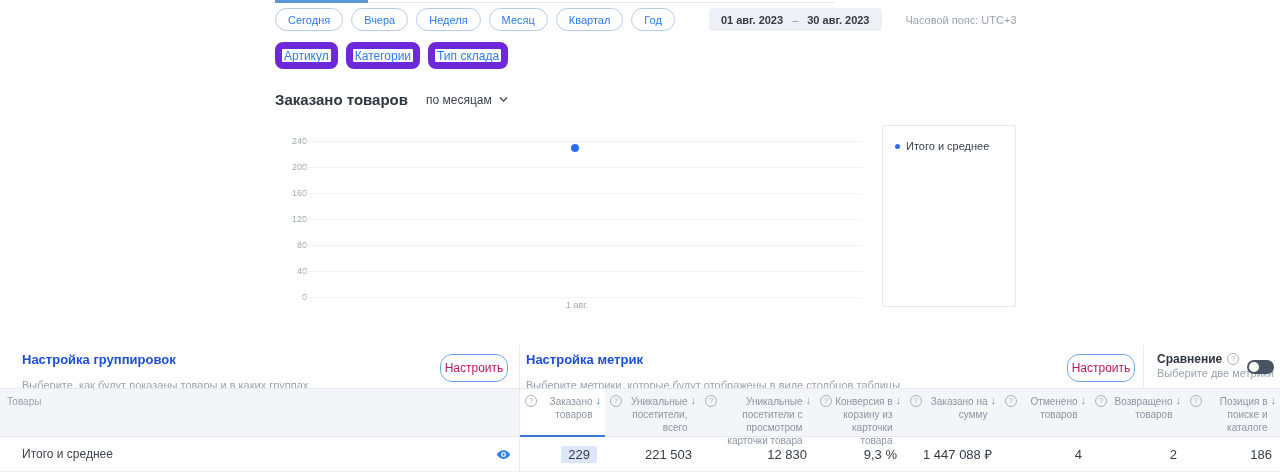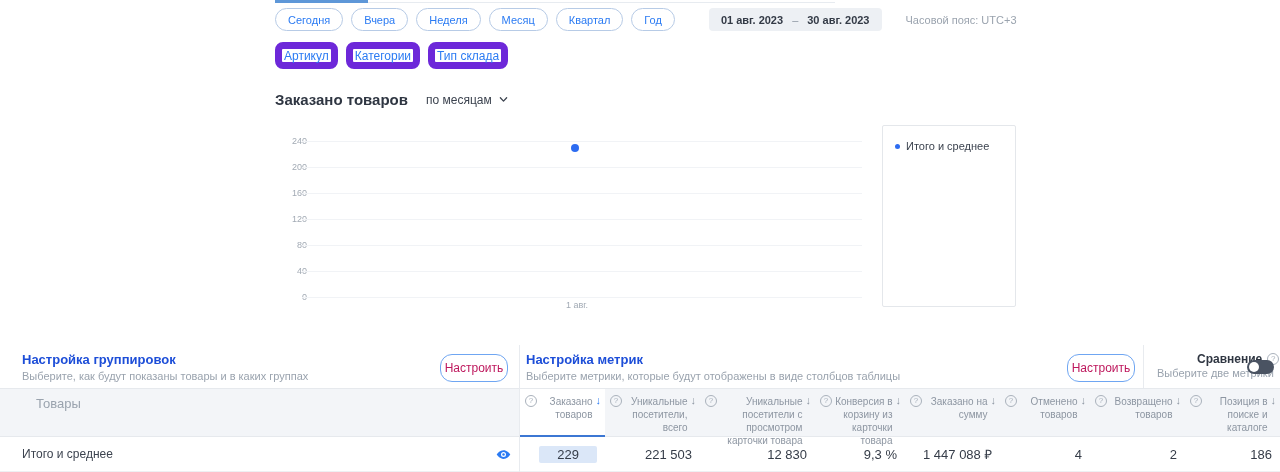--- a/index.html
+++ b/index.html
@@ -48,53 +48,53 @@
 
   
   .legend { position:absolute; left:882px; top:125px; width:134px; height:182px; background:#fff; border:1px solid #e4e7eb; border-radius:2px; padding:14px 12px; }
   .legend-item { display:flex; align-items:center; gap:6px; font-size:11px; color:#3c434f; cursor:pointer; }
   .legend-dot { flex:none; width:5px; height:5px; border-radius:50%; background:#2d6cf1; }
 
   
   .settings { position:absolute; left:0; top:345px; width:1280px; height:43px; }
   .sec { position:absolute; top:0; height:43px; }
   .sec-title { font-size:13px; font-weight:bold; color:#1d4ed8; margin-top:7px; }
-  .sec-sub { font-size:11px; color:#9aa3ae; margin-top:3px; white-space:nowrap; }
+  .sec-sub { font-size:11px; color:#9aa3ae; margin-top:12px; white-space:nowrap; }
   .btn-configure {
     position:absolute; top:9px; width:68px; height:28px; background:#fff; border:1px solid #6fa6f2; border-radius:12px;
     color:#be185d; font-size:12px; font-family:inherit; cursor:pointer;
   }
   .vdiv { position:absolute; width:1px; background:#e8ebef; }
   .q-icon {
     display:inline-flex; align-items:center; justify-content:center;
     width:12px; height:12px; border:1px solid #aab2bc; border-radius:50%;
     font-size:8px; color:#aab2bc; line-height:1; flex:none; cursor:pointer;
   }
-  .cmp-title-row { display:flex; align-items:center; gap:5px; margin-top:7px;margin-left:40px; }
+  .cmp-title-row { display:flex; align-items:center; gap:5px; margin-top:7px; }
   .cmp-title { font-size:12px; font-weight:bold; color:#2f3642; }
   .toggle { position:absolute; left:1247px; top:15px; width:27px; height:14px; border-radius:8px; background:#4a5362; cursor:pointer; }
   .toggle .knob { position:absolute; left:2px; top:2px; width:10px; height:10px; border-radius:50%; background:#fff; }
 
   
   .table { position:absolute; left:0; top:388px; width:1280px; }
   .thead { display:flex; height:49px; background:#f3f5f8; border-top:1px solid #e6e9ed; }
-  .th-products { width:520px; padding:7px 0 0 36px; font-size:13px; color:#9aa3ae; border-bottom:1px solid #e6e9ed; cursor:pointer; }
+  .th-products { width:520px; padding:7px 0 0 7px; font-size:10px; color:#9aa3ae; border-bottom:1px solid #e6e9ed; cursor:pointer; }
   .th {
     display:flex; align-items:flex-start; gap:3px; padding:6px 4px 0 5px;
     font-size:10px; color:#8d96a2; border-bottom:1px solid #e6e9ed; cursor:pointer;
   }
   .th .lbl { flex:1; text-align:right; line-height:1.3; }
   .th .arr { flex:none; font-size:11px; color:#8d96a2; margin-top:-1px; }
   .th.sorted { background:#ffffff; border-bottom:2px solid #3c77d3; }
   .th.sorted .arr { color:#2b7bf3; font-weight:bold; }
   .trow { display:flex; height:35px; background:#fff; border-bottom:1px solid #eef0f3; }
   .td-products { position:relative; width:520px; display:flex; align-items:center; padding-left:22px; font-size:12px; color:#3c434f; }
   .eye { position:absolute; right:9px; top:10px; width:15px; height:15px; cursor:pointer; }
   .td { display:flex; align-items:center; justify-content:flex-end; padding-right:8px; font-size:13px; color:#353c48; }
-  .highlight { background:#dbe7f8; border-radius:2px; padding:1px 18px; }
+  .highlight { background:#dbe7f8; border-radius:2px; padding:1px 7px; }
   .vline-table { position:absolute; left:519px; top:345px; width:1px; height:127px; background:#e8ebef; }
 </style>
 </head>
 <body>
 
 <div class="top-line-blue"></div>
 <div class="top-line-gray"></div>
 
 <div class="pills-row">
 

